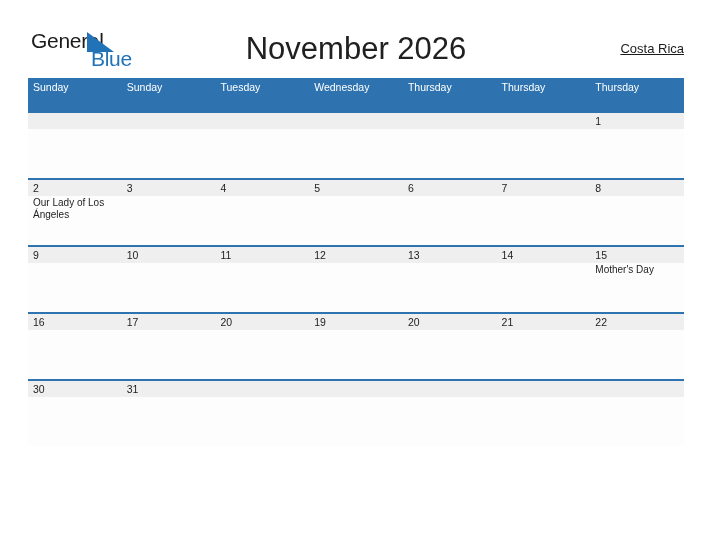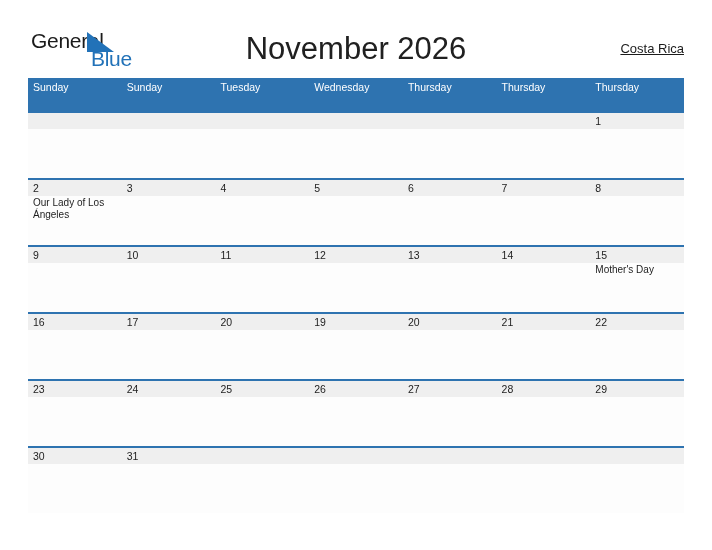--- a/index.html
+++ b/index.html
@@ -315,46 +315,20 @@
             </div>
             <div class="day">
               <span class="day-num">22</span>
             </div>
           </div>
         </div>
         <div class="week">
           <div class="week-inner">
             <div class="day-band"></div>
             <div class="day">
-              <span class="day-num">23</span>
-            </div>
-            <div class="day">
-              <span class="day-num">24</span>
-            </div>
-            <div class="day">
-              <span class="day-num">25</span>
-            </div>
-            <div class="day">
-              <span class="day-num">26</span>
-            </div>
-            <div class="day">
-              <span class="day-num">27</span>
-            </div>
-            <div class="day">
-              <span class="day-num">28</span>
-            </div>
-            <div class="day">
-              <span class="day-num">29</span>
-            </div>
-          </div>
-        </div>
-        <div class="week">
-          <div class="week-inner">
-            <div class="day-band"></div>
-            <div class="day">
               <span class="day-num">30</span>
             </div>
             <div class="day">
               <span class="day-num">31</span>
             </div>
             <div class="day">
               <span class="day-num"></span>
             </div>
             <div class="day">
               <span class="day-num"></span>

